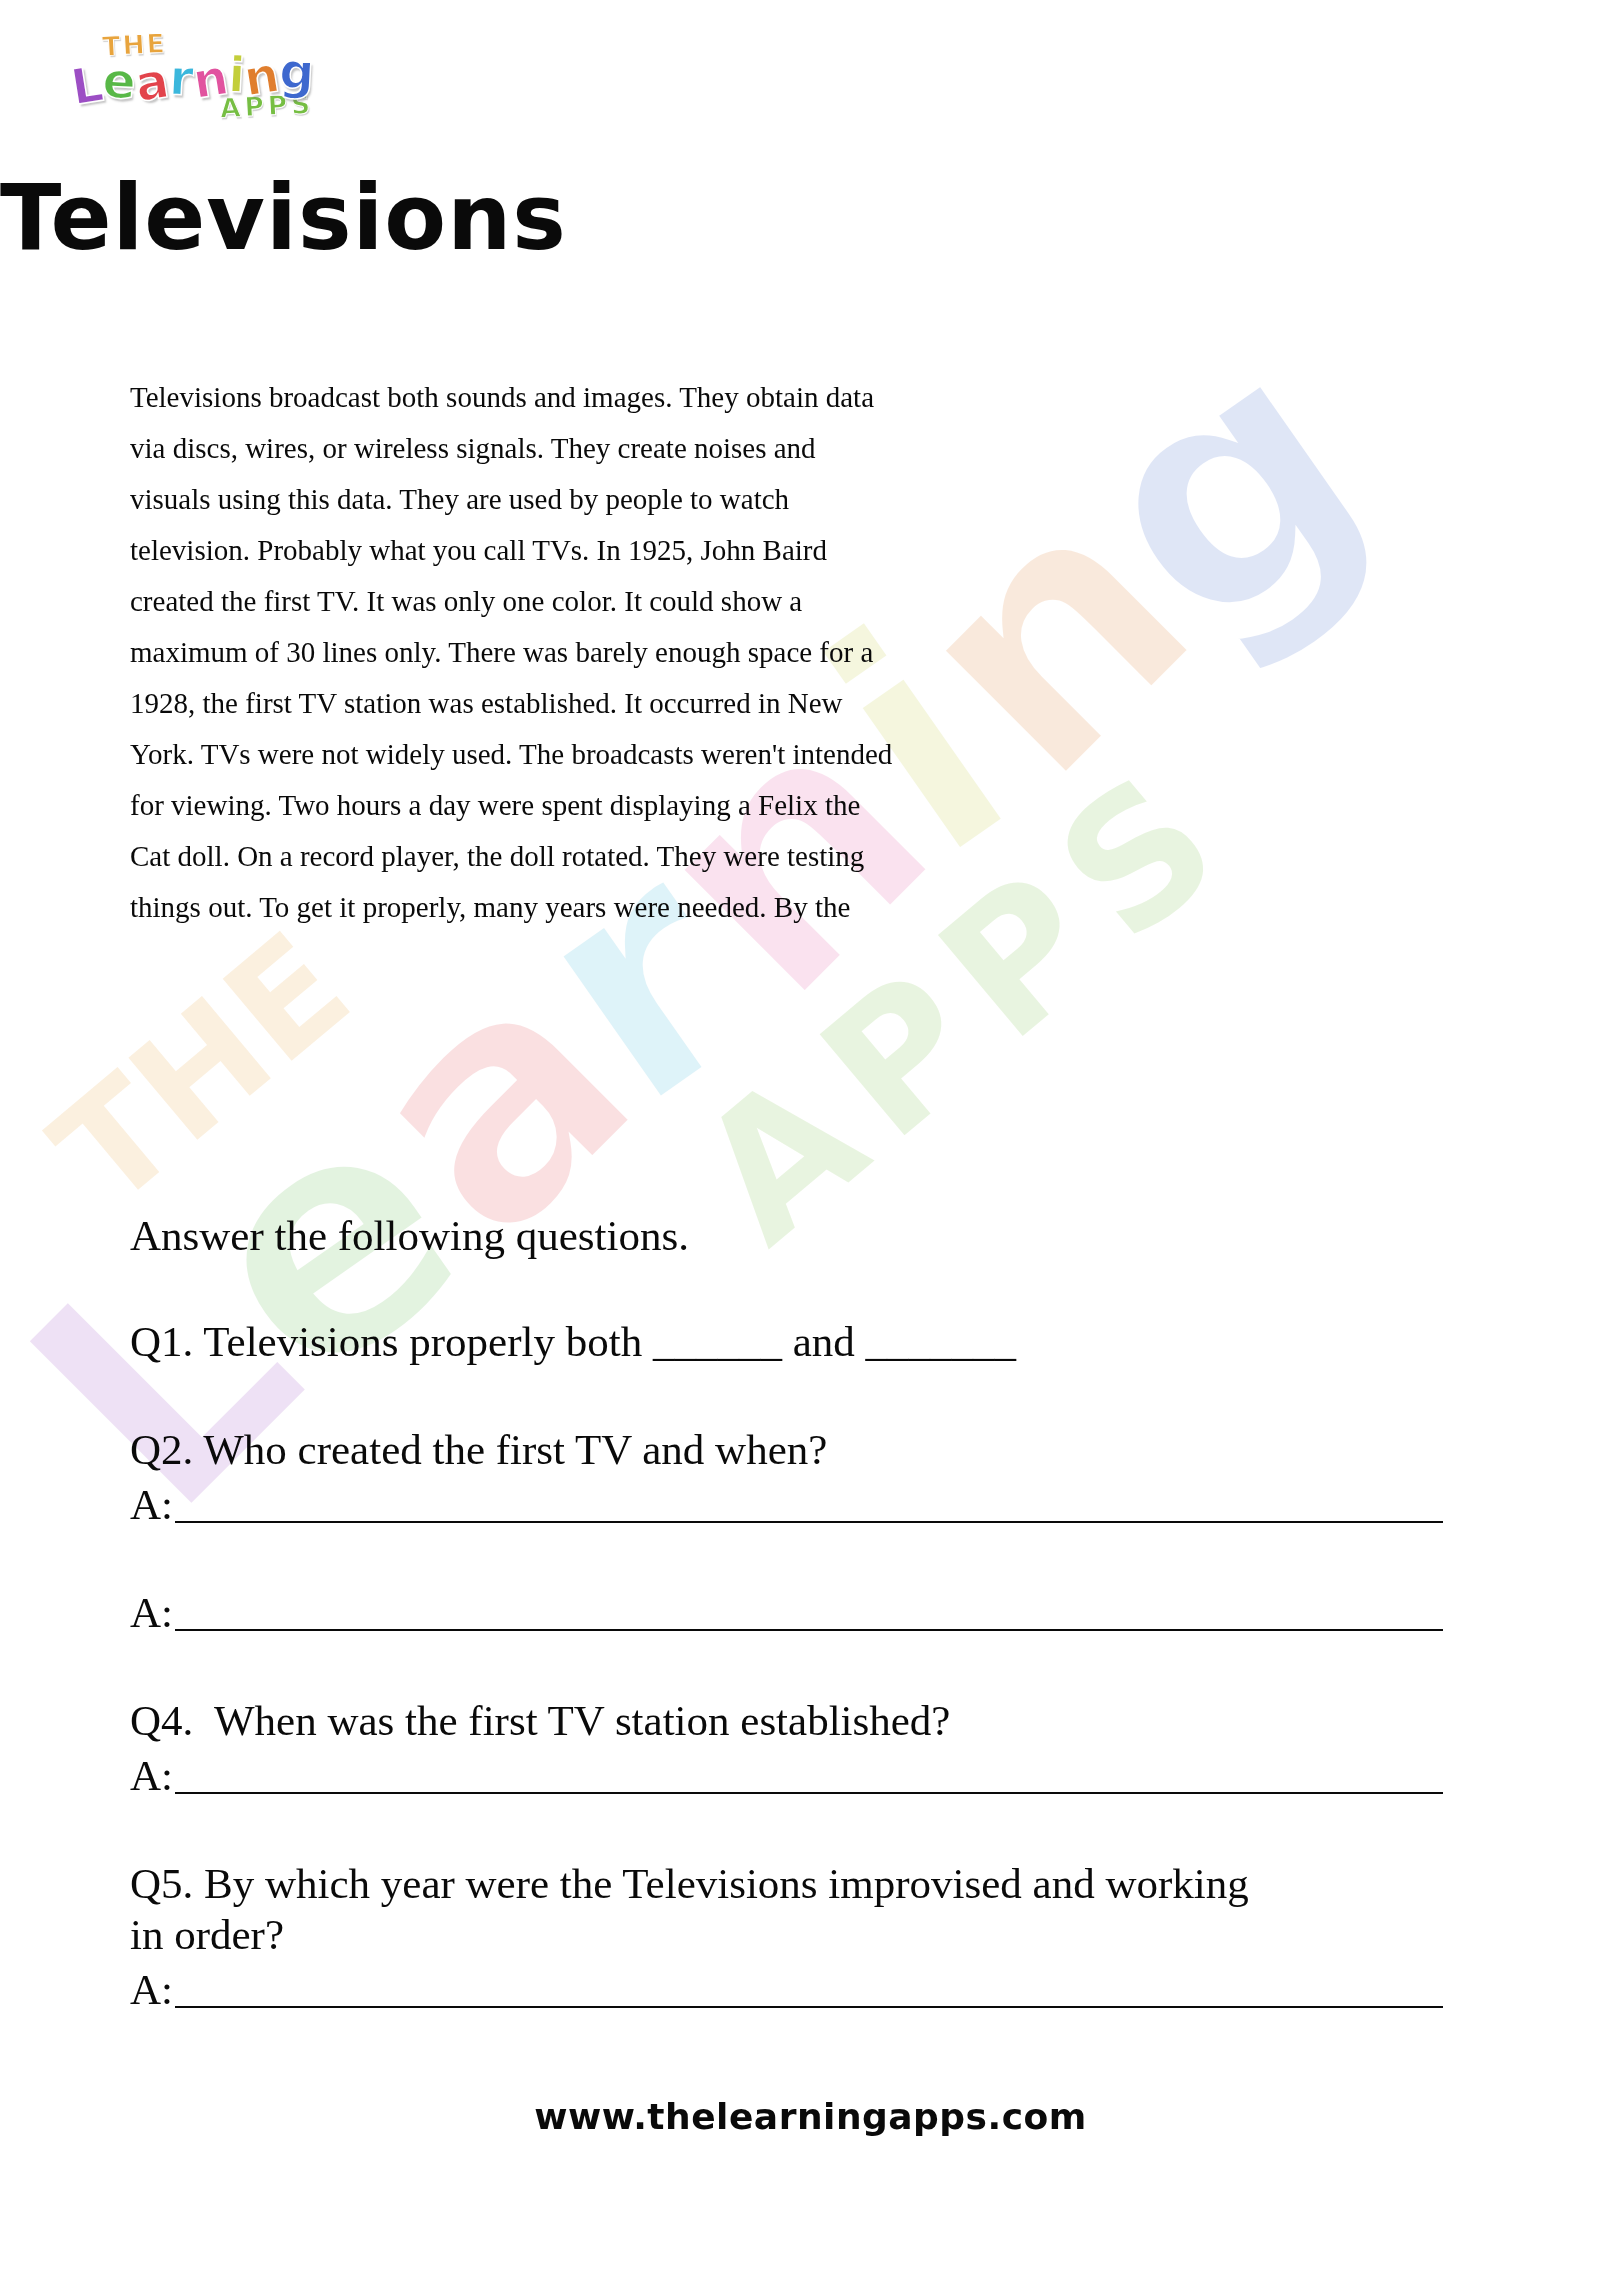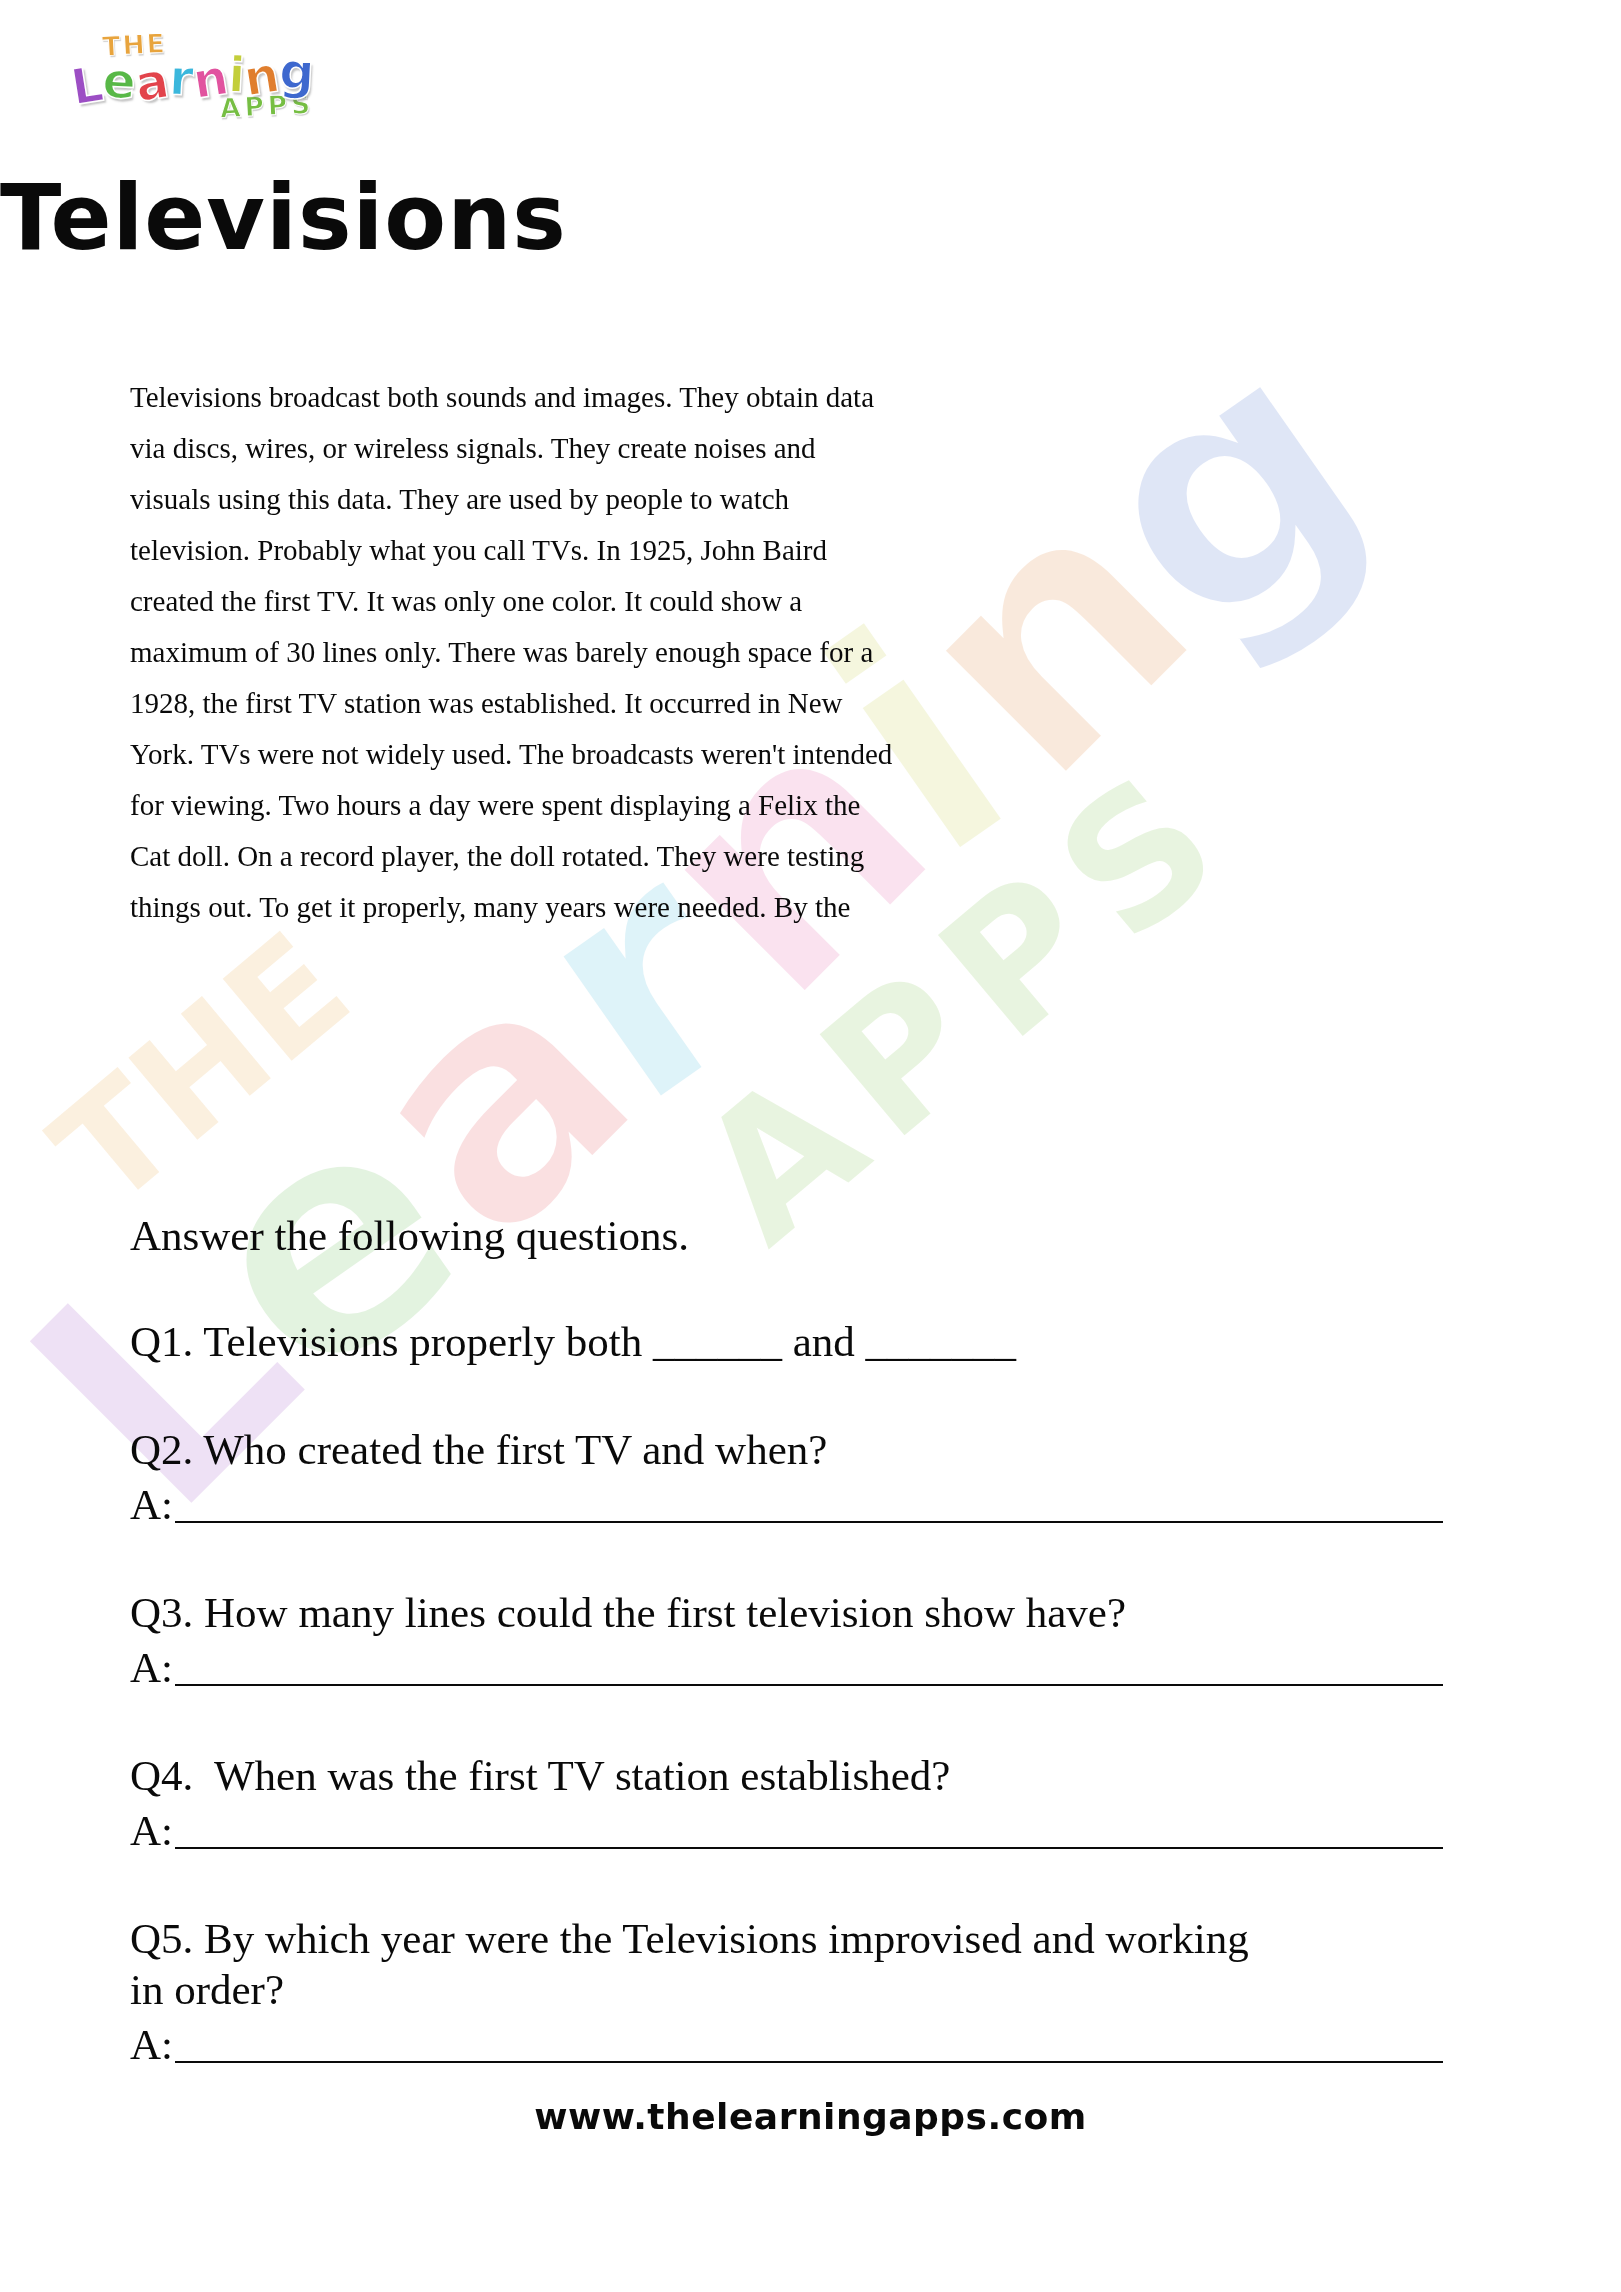--- a/index.html
+++ b/index.html
@@ -133,21 +133,20 @@
         <div class="q-label">Q1. Televisions properly both ______ and _______</div>
       </div>
       <div class="question">
         <div class="q-label">Q2. Who created the first TV and when?</div>
         <div class="answer-line">
           <span class="a-prefix">A:</span>
           <div class="a-rule"></div>
         </div>
       </div>
       <div class="question">
-        <div class="q-label">Q3. How many lines could the first television show have?</div>
         <div class="answer-line">
           <span class="a-prefix">A:</span>
           <div class="a-rule"></div>
         </div>
       </div>
       <div class="question">
         <div class="q-label">Q4.  When was the first TV station established?</div>
         <div class="answer-line">
           <span class="a-prefix">A:</span>
           <div class="a-rule"></div>

